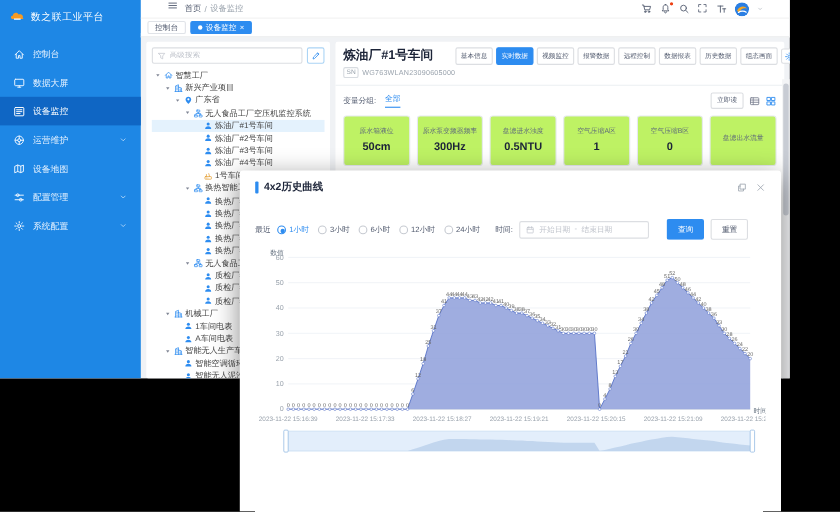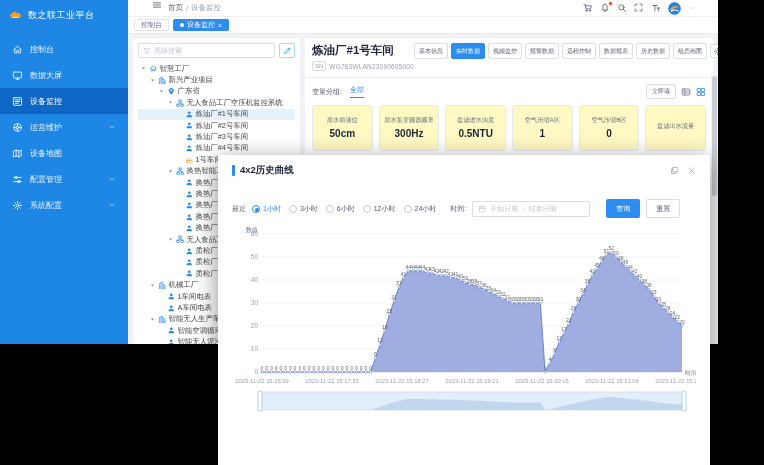--- a/index.html
+++ b/index.html
@@ -71,21 +71,21 @@
   .group-row { display:flex; align-items:center; margin-top:6px; }
   .group-label { font-size:7px; color:#515a6e; }
   .group-val { font-size:7px; color:#2d8cf0; margin-left:8px; padding-bottom:2px; border-bottom:1.5px solid #2d8cf0; cursor:pointer; }
   .group-right { margin-left:auto; display:flex; align-items:center; gap:5px; }
   .read-btn { font-size:6px; color:#515a6e; border:1px solid #dcdee2; background:#fff; border-radius:2px; padding:2px 5px; cursor:pointer; font-family:inherit; }
   .view-ico { width:10px; height:10px; display:inline-flex; cursor:pointer; }
   .view-ico.list { color:#808695; }
   .view-ico.grid { color:#2d8cf0; }
 
   .cards-grid { margin-top:6px; display:grid; grid-template-columns:repeat(6,1fr); gap:6px; }
-  .vcard { border:1px solid #e6e9ee; background:#fef9c3; border-radius:3px; height:46px; display:flex; flex-direction:column; align-items:center; justify-content:center; gap:4px; padding:2px; cursor:pointer; }
+  .vcard { border:1px solid #e6e9ee; background:#bef264; border-radius:3px; height:46px; display:flex; flex-direction:column; align-items:center; justify-content:center; gap:4px; padding:2px; cursor:pointer; }
   .vcard .vlabel { font-size:6.2px; color:#5f6b7a; text-align:center; line-height:1.1; }
   .vcard .vvalue { font-size:10px; font-weight:bold; color:#1c2438; }
 
   .v-scrollbar { position:absolute; right:0; top:38px; bottom:0; width:7px; background:#f3f4f6; }
   .v-thumb { position:absolute; left:1px; width:5px; top:4px; height:120px; border-radius:3px; background:#c8ccd4; }
 
   
   .dialog { position:absolute; left:218px; top:155px; width:492px; height:316px; background:#fff; border-radius:3px; box-shadow:0 6px 24px rgba(0,0,0,.45); z-index:10; padding:9px 14px 8px 14px; }
   .dlg-head { display:flex; align-items:center; }
   .dlg-bar { width:3px; height:11px; background:#2d8cf0; margin-right:5px; border-radius:1px; }

